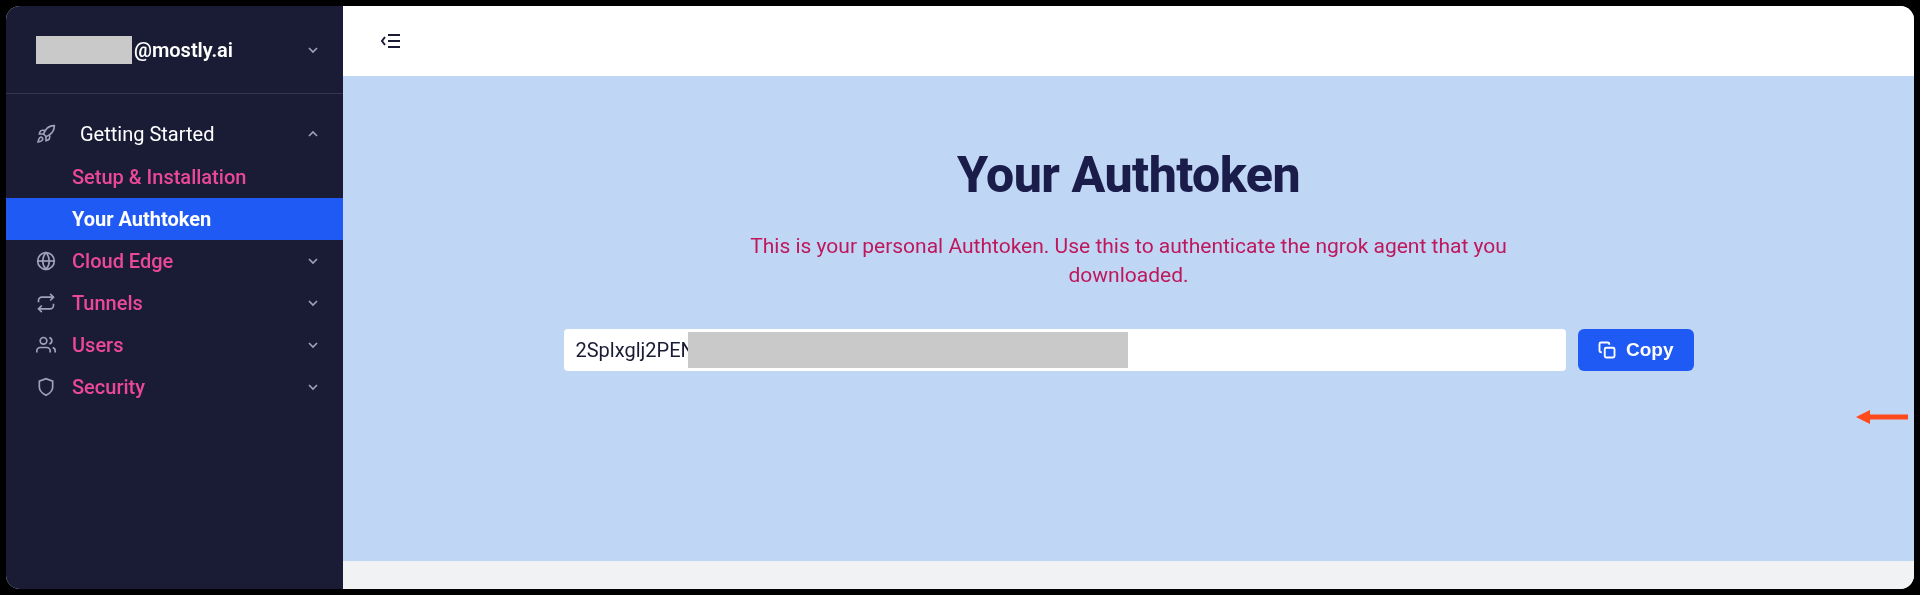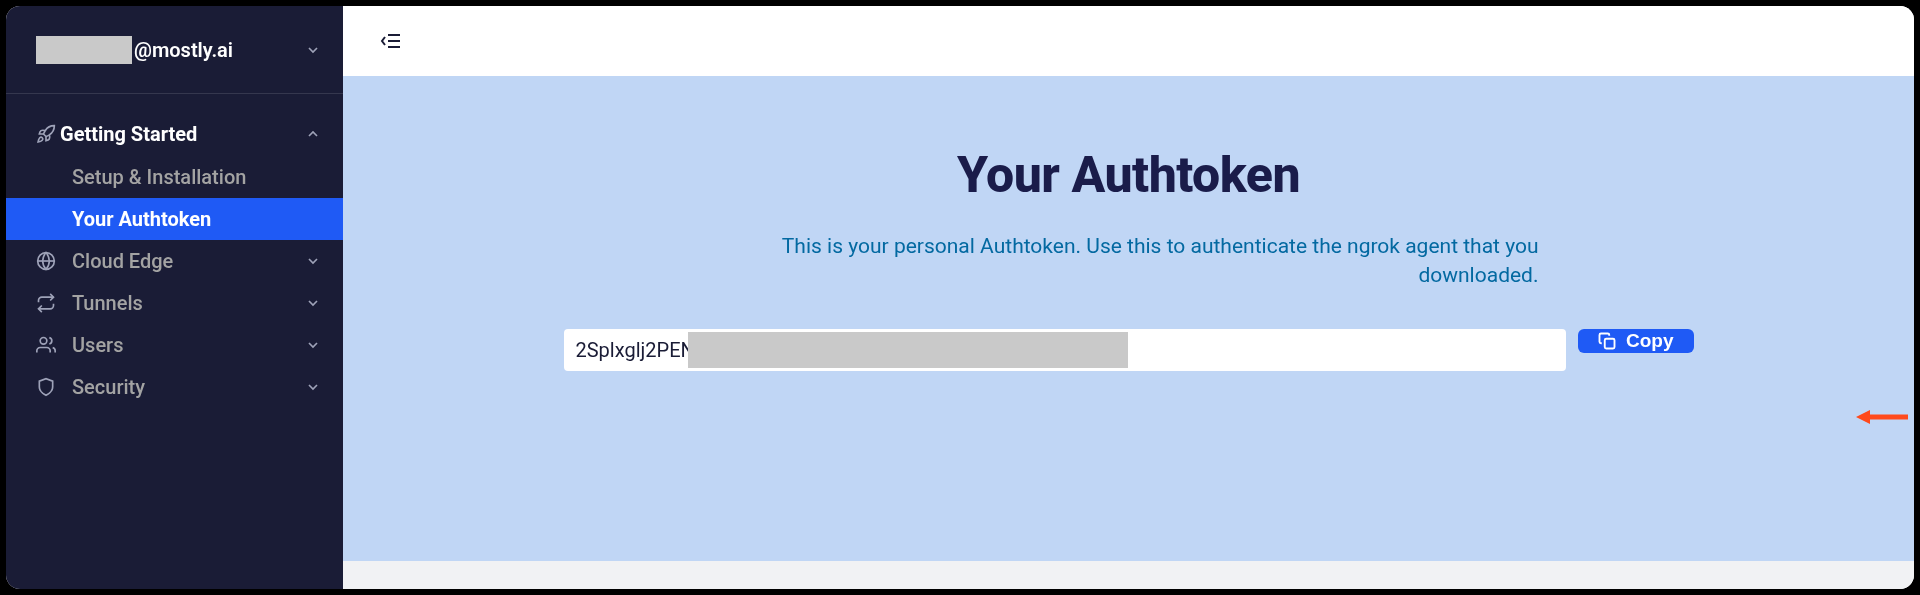--- a/index.html
+++ b/index.html
@@ -61,38 +61,38 @@
     }
     .nav {
       padding-top: 18px;
     }
     .nav-section {
       display: flex;
       align-items: center;
       padding: 10px 22px 10px 30px;
       cursor: pointer;
       font-size: 20px;
-      font-weight: 700;
-      color: #fff;
-      gap: 4px;
+      font-weight: 400;
+      color: #fff;
+      gap: 24px;
     }
     .nav-section .label {
       flex: 1;
     }
     .nav-section .chev, .nav-item .chev {
       color: #9ea2b8;
     }
     .nav-item {
       display: flex;
       align-items: center;
       padding: 9px 22px 9px 30px;
       cursor: pointer;
       font-size: 20px;
       font-weight: 500;
-      color: #a3a3a3;
+      color: #ec4899;
       gap: 16px;
     }
     .nav-item.sub {
       padding-left: 66px;
     }
     .nav-item.active {
       background: #1f5af5;
       color: #fff;
       font-weight: 700;
     }
@@ -137,22 +137,22 @@
     }
     .content h1 {
       font-size: 50px;
       font-weight: 800;
       color: #1a1c4a;
       margin-bottom: 28px;
       letter-spacing: -0.5px;
     }
     .content p.desc {
       font-size: 21px;
-      color: #0369a1;
-      text-align: right;
+      color: #be185d;
+      text-align: center;
       max-width: 820px;
       line-height: 1.4;
       margin-bottom: 38px;
     }
     .token-row {
       display: flex;
       align-items: stretch;
       gap: 12px;
       width: 100%;
       max-width: 1130px;
@@ -177,21 +177,21 @@
       top: 3px;
       bottom: 3px;
       width: 440px;
       background: #c9c9c9;
     }
     .copy-btn {
       background: #1f5af5;
       color: #fff;
       border: none;
       border-radius: 6px;
-      height: 24px;
+      height: 42px;
       padding: 0 20px;
       font-size: 19px;
       font-weight: 700;
       display: inline-flex;
       align-items: center;
       gap: 10px;
       cursor: pointer;
     }
     .arrow-annot {
       position: absolute;

